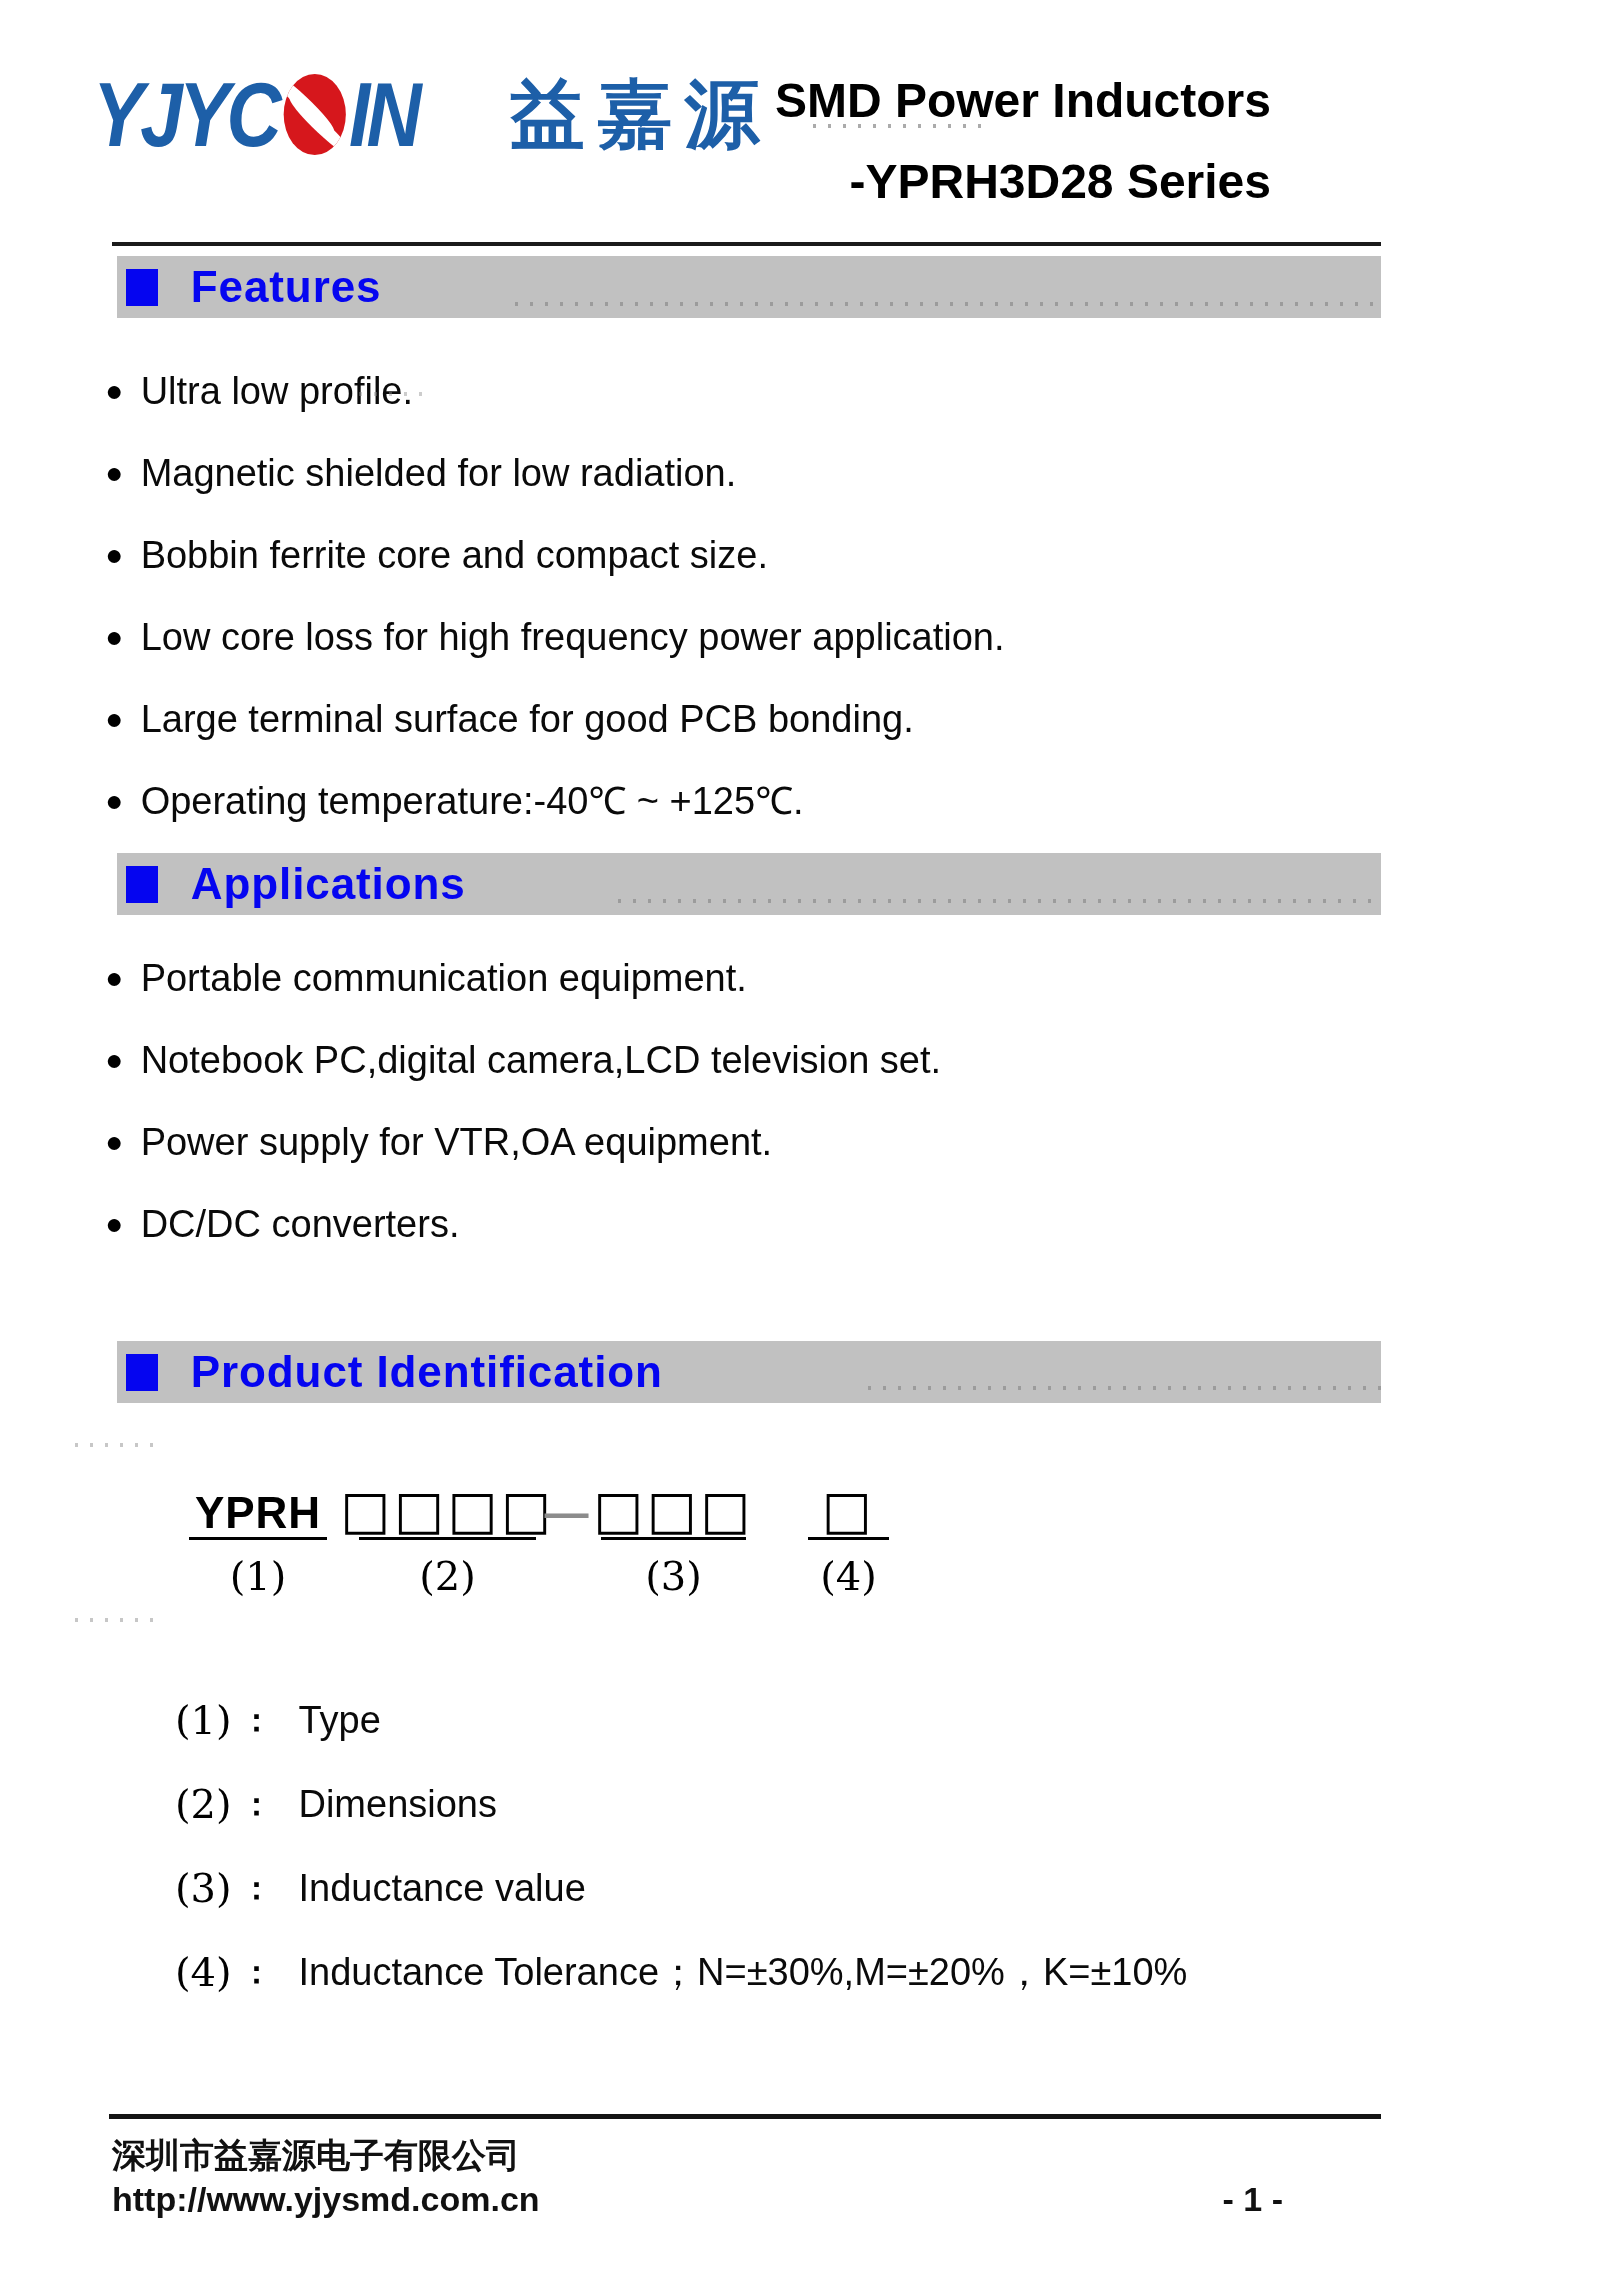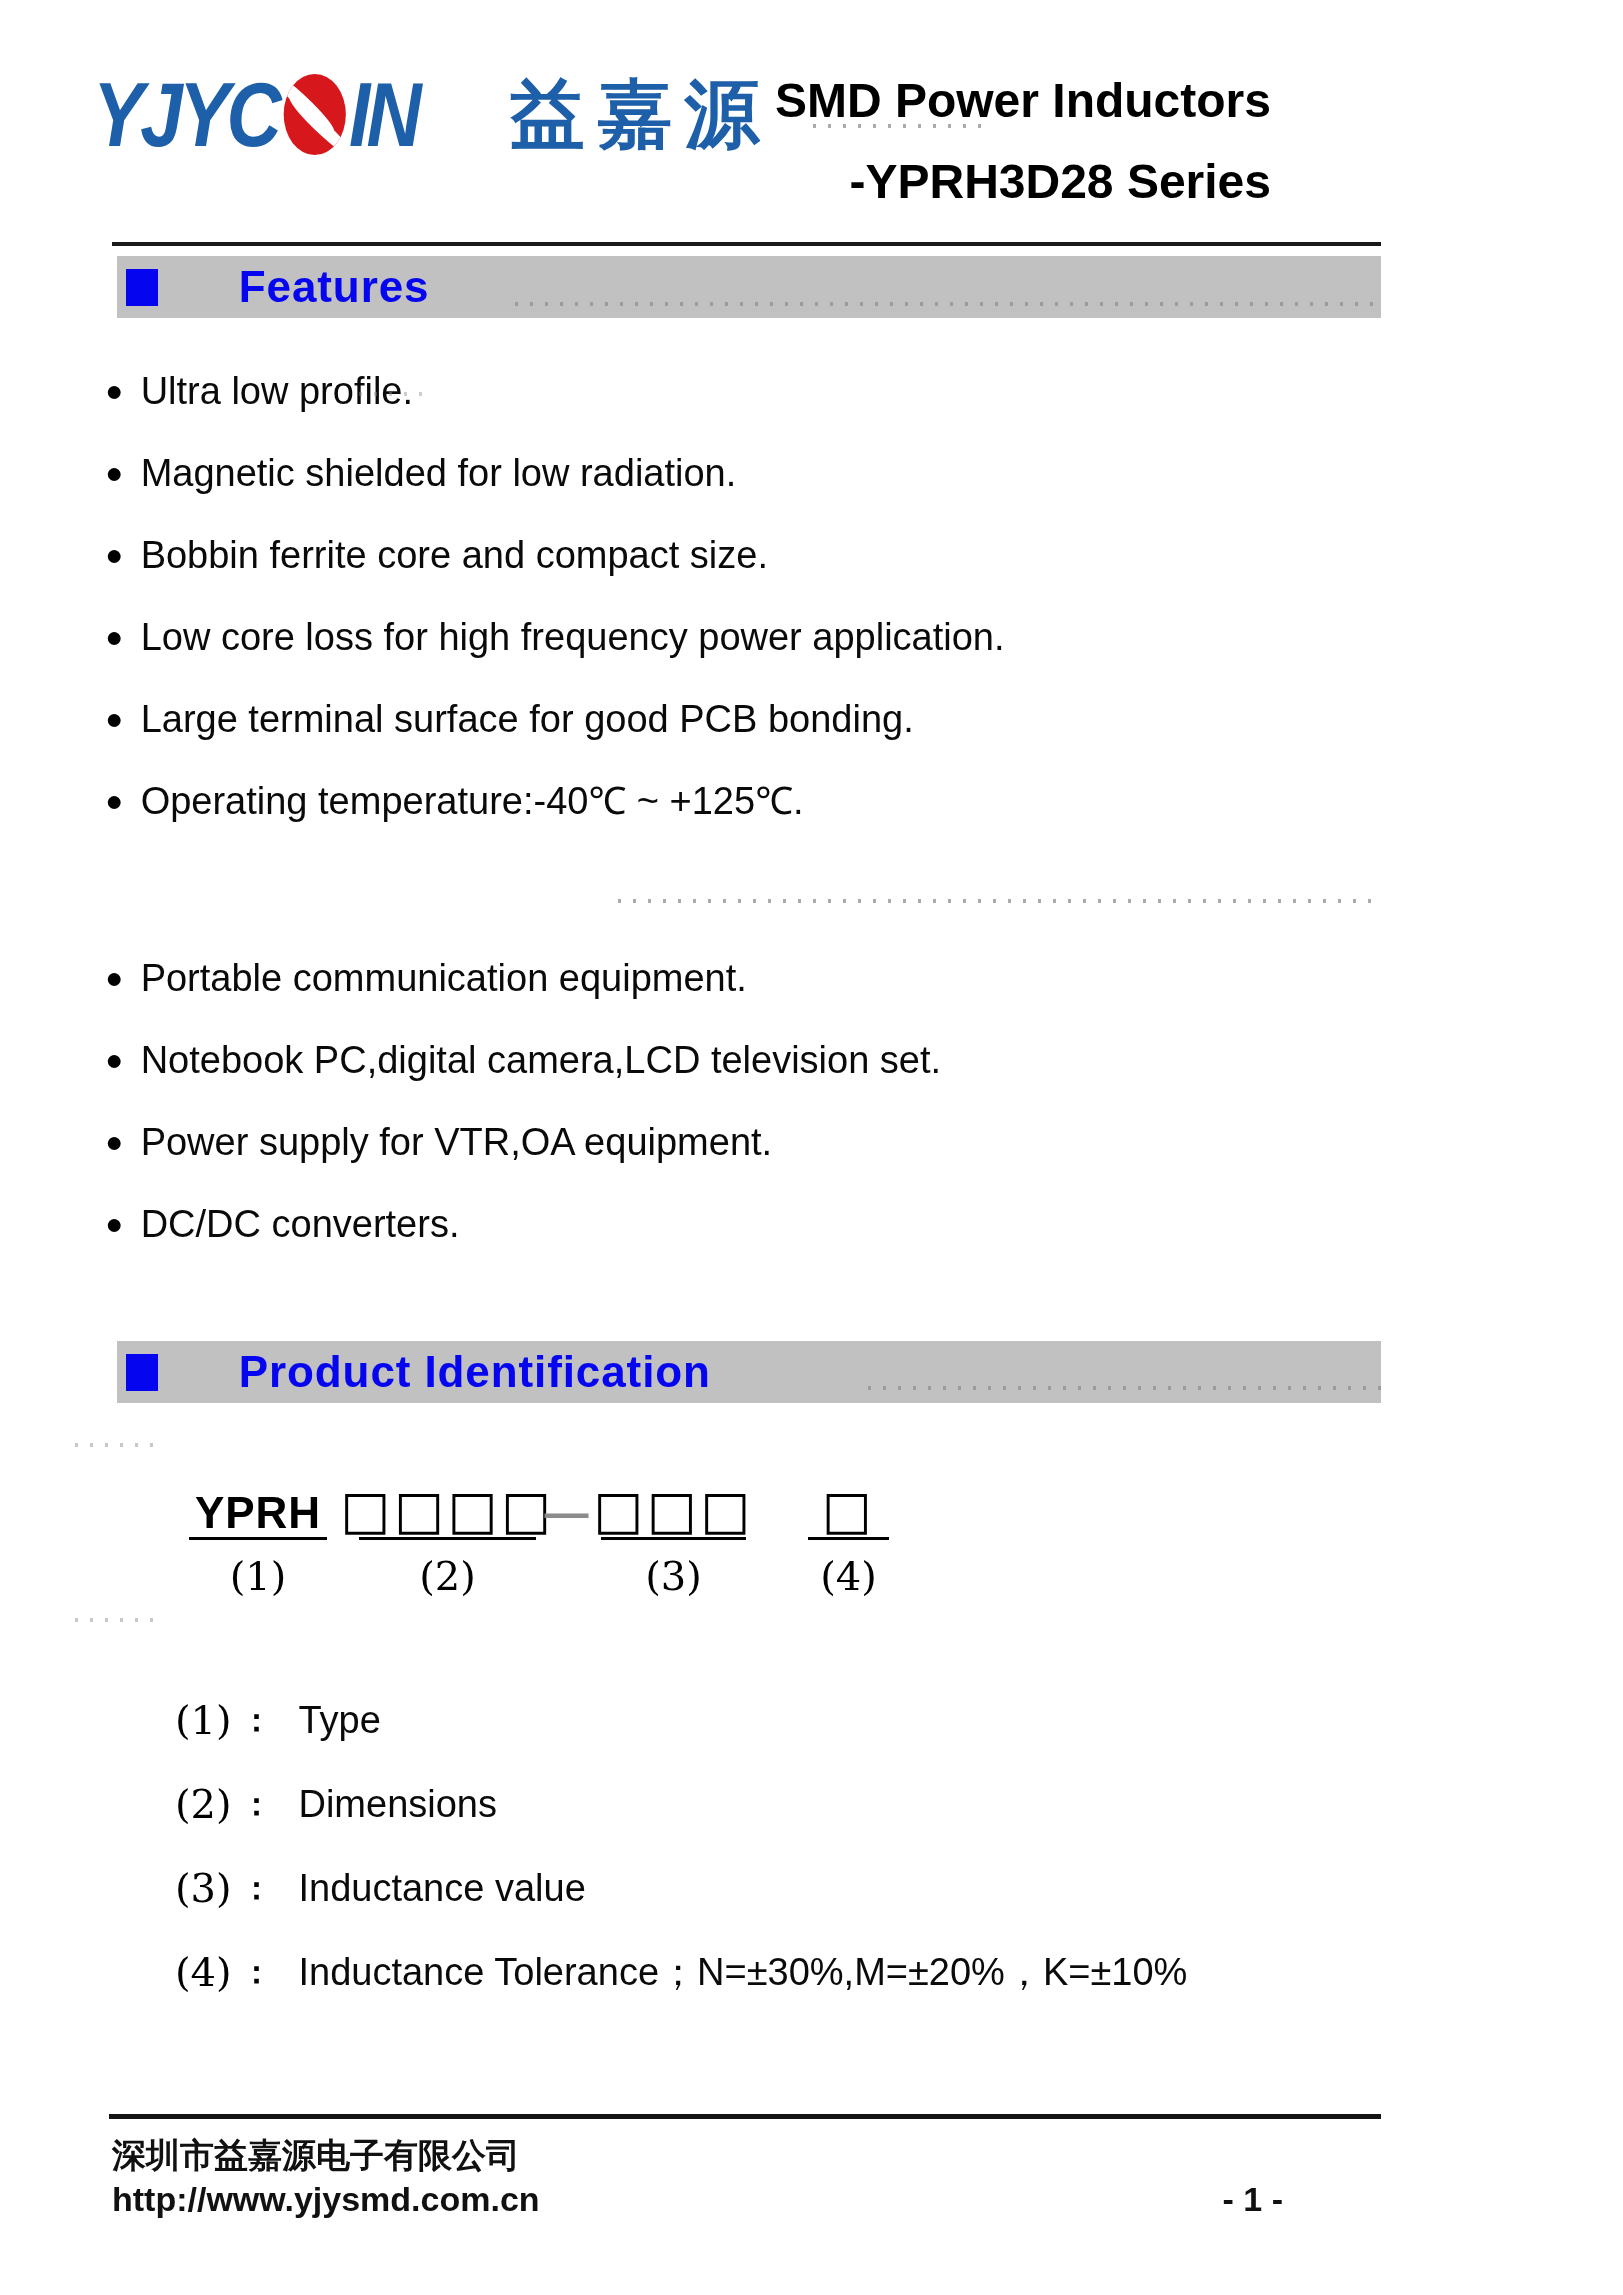--- a/index.html
+++ b/index.html
@@ -27,21 +27,21 @@
   }
   .doc-title{
     position:absolute;top:60px;right:110px;text-align:right;
     font-weight:bold;font-size:48px;line-height:81px;color:#000000;white-space:nowrap;
   }
   .rule{position:absolute;background:#1a1a1a;}
   .header-rule{left:112px;top:242px;width:1401px;height:3.5px;}
   
   .section-bar{
     position:absolute;left:117px;width:1393px;height:62px;background:#c1c1c1;
-    display:flex;align-items:center;gap:48px;
+    display:flex;align-items:center;
   }
   .bar-features{top:256px;}
   .bar-applications{top:853px;}
   .bar-identification{top:1341px;}
   .marker{width:32px;height:37px;background:#0505f0;margin-left:8.8px;flex:0 0 auto;}
   .section-title{
     color:#0505f0;font-size:44px;font-weight:bold;margin-left:33px;
     line-height:1;white-space:nowrap;letter-spacing:0.9px;
   }
   
@@ -147,20 +147,24 @@
       <span class="bullet">●</span>
       <span class="btxt">Large terminal surface for good PCB bonding.</span>
     </li>
     <li>
       <span class="bullet">●</span>
       <span class="btxt">Operating temperature:-40℃ ~ +125℃.</span>
     </li>
   </ul>
   <div class="leader leader-ultra"></div>
 
+  <div class="section-bar bar-applications">
+    <span class="marker"></span>
+    <span class="section-title">Applications</span>
+  </div>
   <div class="leader leader-app"></div>
 
   <ul class="blist list-applications">
     <li>
       <span class="bullet">●</span>
       <span class="btxt">Portable communication equipment.</span>
     </li>
     <li>
       <span class="bullet">●</span>
       <span class="btxt">Notebook PC,digital camera,LCD television set.</span>

